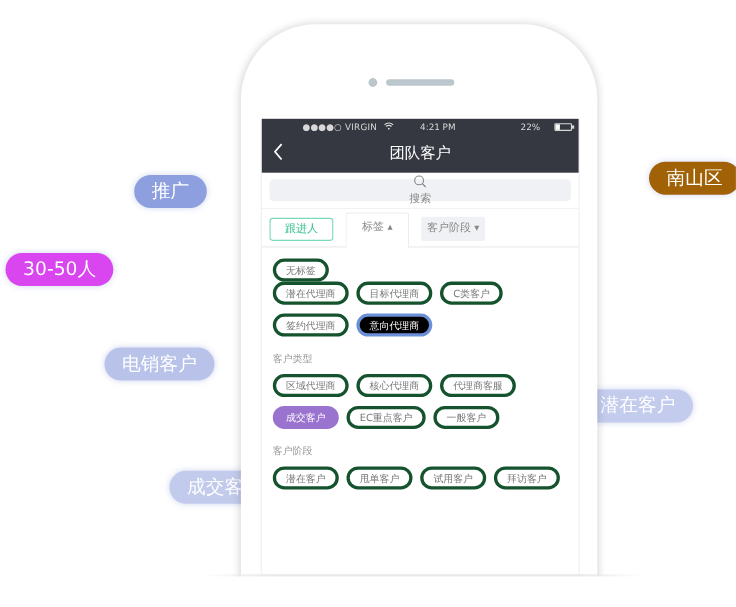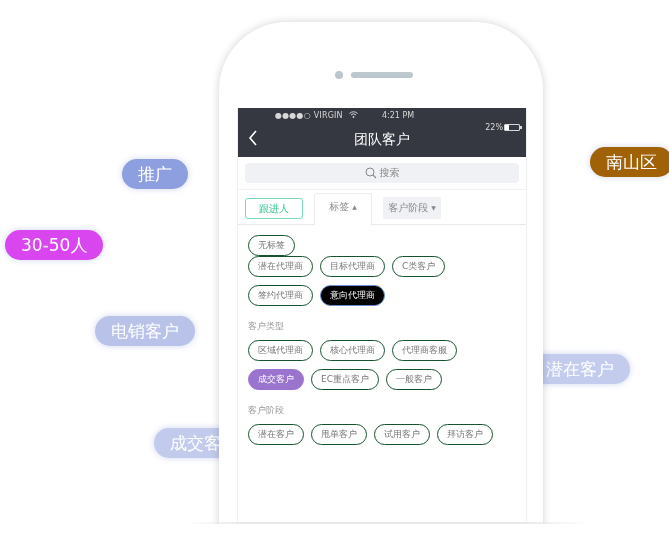--- a/index.html
+++ b/index.html
@@ -55,35 +55,35 @@
       background: #ffffff;
       border-left: 1px solid #efefef;
       border-right: 1px solid #efefef;
     }
 
     
     .topbar { background: #353840; height: 49px; color: #fff; position: relative; }
     .status { height: 15px; font-size: 8px; color: #d8d8d8; position: relative; margin-left: 32px; }
     .status .carrier { position: absolute; left: 5px; top: 3px; letter-spacing: 0.2px; }
     .status .time { position: absolute; left: 0; width: 100%; text-align: center; top: 3px; }
-    .status .batt { position: absolute; right: 6px; top: 15px; display: flex; align-items: center; gap: 1px; }
+    .status .batt { position: absolute; right: 6px; top: 3px; display: flex; align-items: center; gap: 13px; }
     .battery-icon { width: 16px; height: 7px; border: 1px solid #d8d8d8; position: relative; border-radius: 1px; }
     .battery-icon::before { content: ""; position: absolute; left: 0; top: 0; width: 4px; height: 5px; background: #fff; }
     .battery-icon::after { content: ""; position: absolute; right: -3px; top: 1px; width: 2px; height: 3px; background: #d8d8d8; }
     .wifi-icon { display: inline-block; margin-left: 6px; font-size: 8px; }
     .nav { height: 34px; position: relative; }
     .nav .back { position: absolute; left: 10px; top: 4px; font-size: 20px; color: #fff; line-height: 24px; cursor: pointer; }
     .nav .title { position: absolute; left: 0; width: 100%; text-align: center; top: 8px; font-size: 14px; color: #fff; }
 
     
     .search-wrap { padding: 6px 7px 6px 7px; border-bottom: 1px solid #f2f2f2; }
     .search {
       height: 20px; border-radius: 4px; background: #eff1f4;
       display: flex; align-items: center; justify-content: center; gap: 3px;
-      font-size: 10px; color: #888;
+      font-size: 10px; color: #888; flex-direction: column;
     }
     .search svg { display: block; }
 
     
     .filters { position: relative; height: 35px; border-bottom: 1px solid #e9e9e9; }
     .chip-follow {
       position: absolute; left: 7px; top: 8px; width: 58px; height: 21px; line-height: 19px;
       border: 1px solid #7ad9b6; border-radius: 3px; text-align: center;
       color: #2fc08a; font-size: 10px;
     }
@@ -99,21 +99,21 @@
       font-size: 10px; color: #888;
     }
     .caret { font-size: 6px; margin-left: 3px; vertical-align: 1px; }
 
     
     .panel { padding: 10px 10px 0 10px; }
     .section-label { font-size: 9px; color: #999; margin: 14px 0 7px 0; }
     .chip-row { display: flex; flex-wrap: wrap; gap: 8px 7px; }
     .chip {
       height: 21px; line-height: 19px; padding: 0 9px;
-      border: 1px solid #14532d; border-radius: 11px;
+      border: 3px solid #14532d; border-radius: 11px;
       font-size: 9px; color: #777; background: #fff; white-space: nowrap;
       cursor: pointer;
     }
     .chip.sel-blue { background: #000000; border-color: #6b8fd7; color: #fff; text-align: right; }
     .chip.sel-purple { background: #9a73cf; border-color: #9a73cf; color: #fff; }
   </style>
 </head>
 <body>
 
 <div class="float-tag" style="left:122px;top:159px;background:#8e9fdf;">推广</div>

